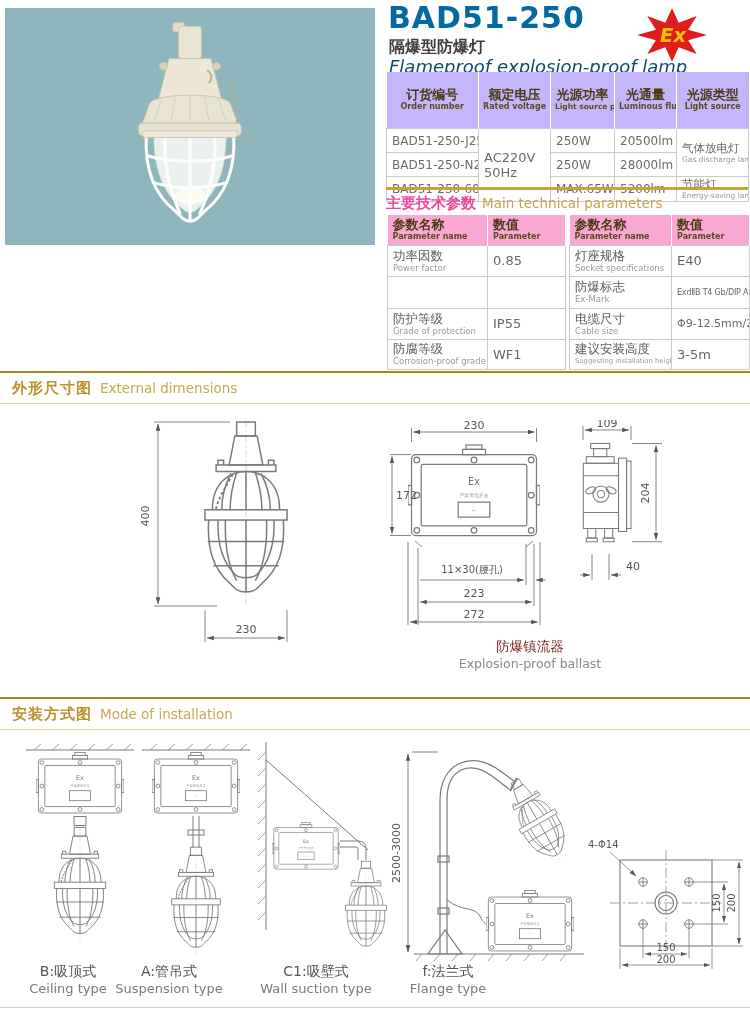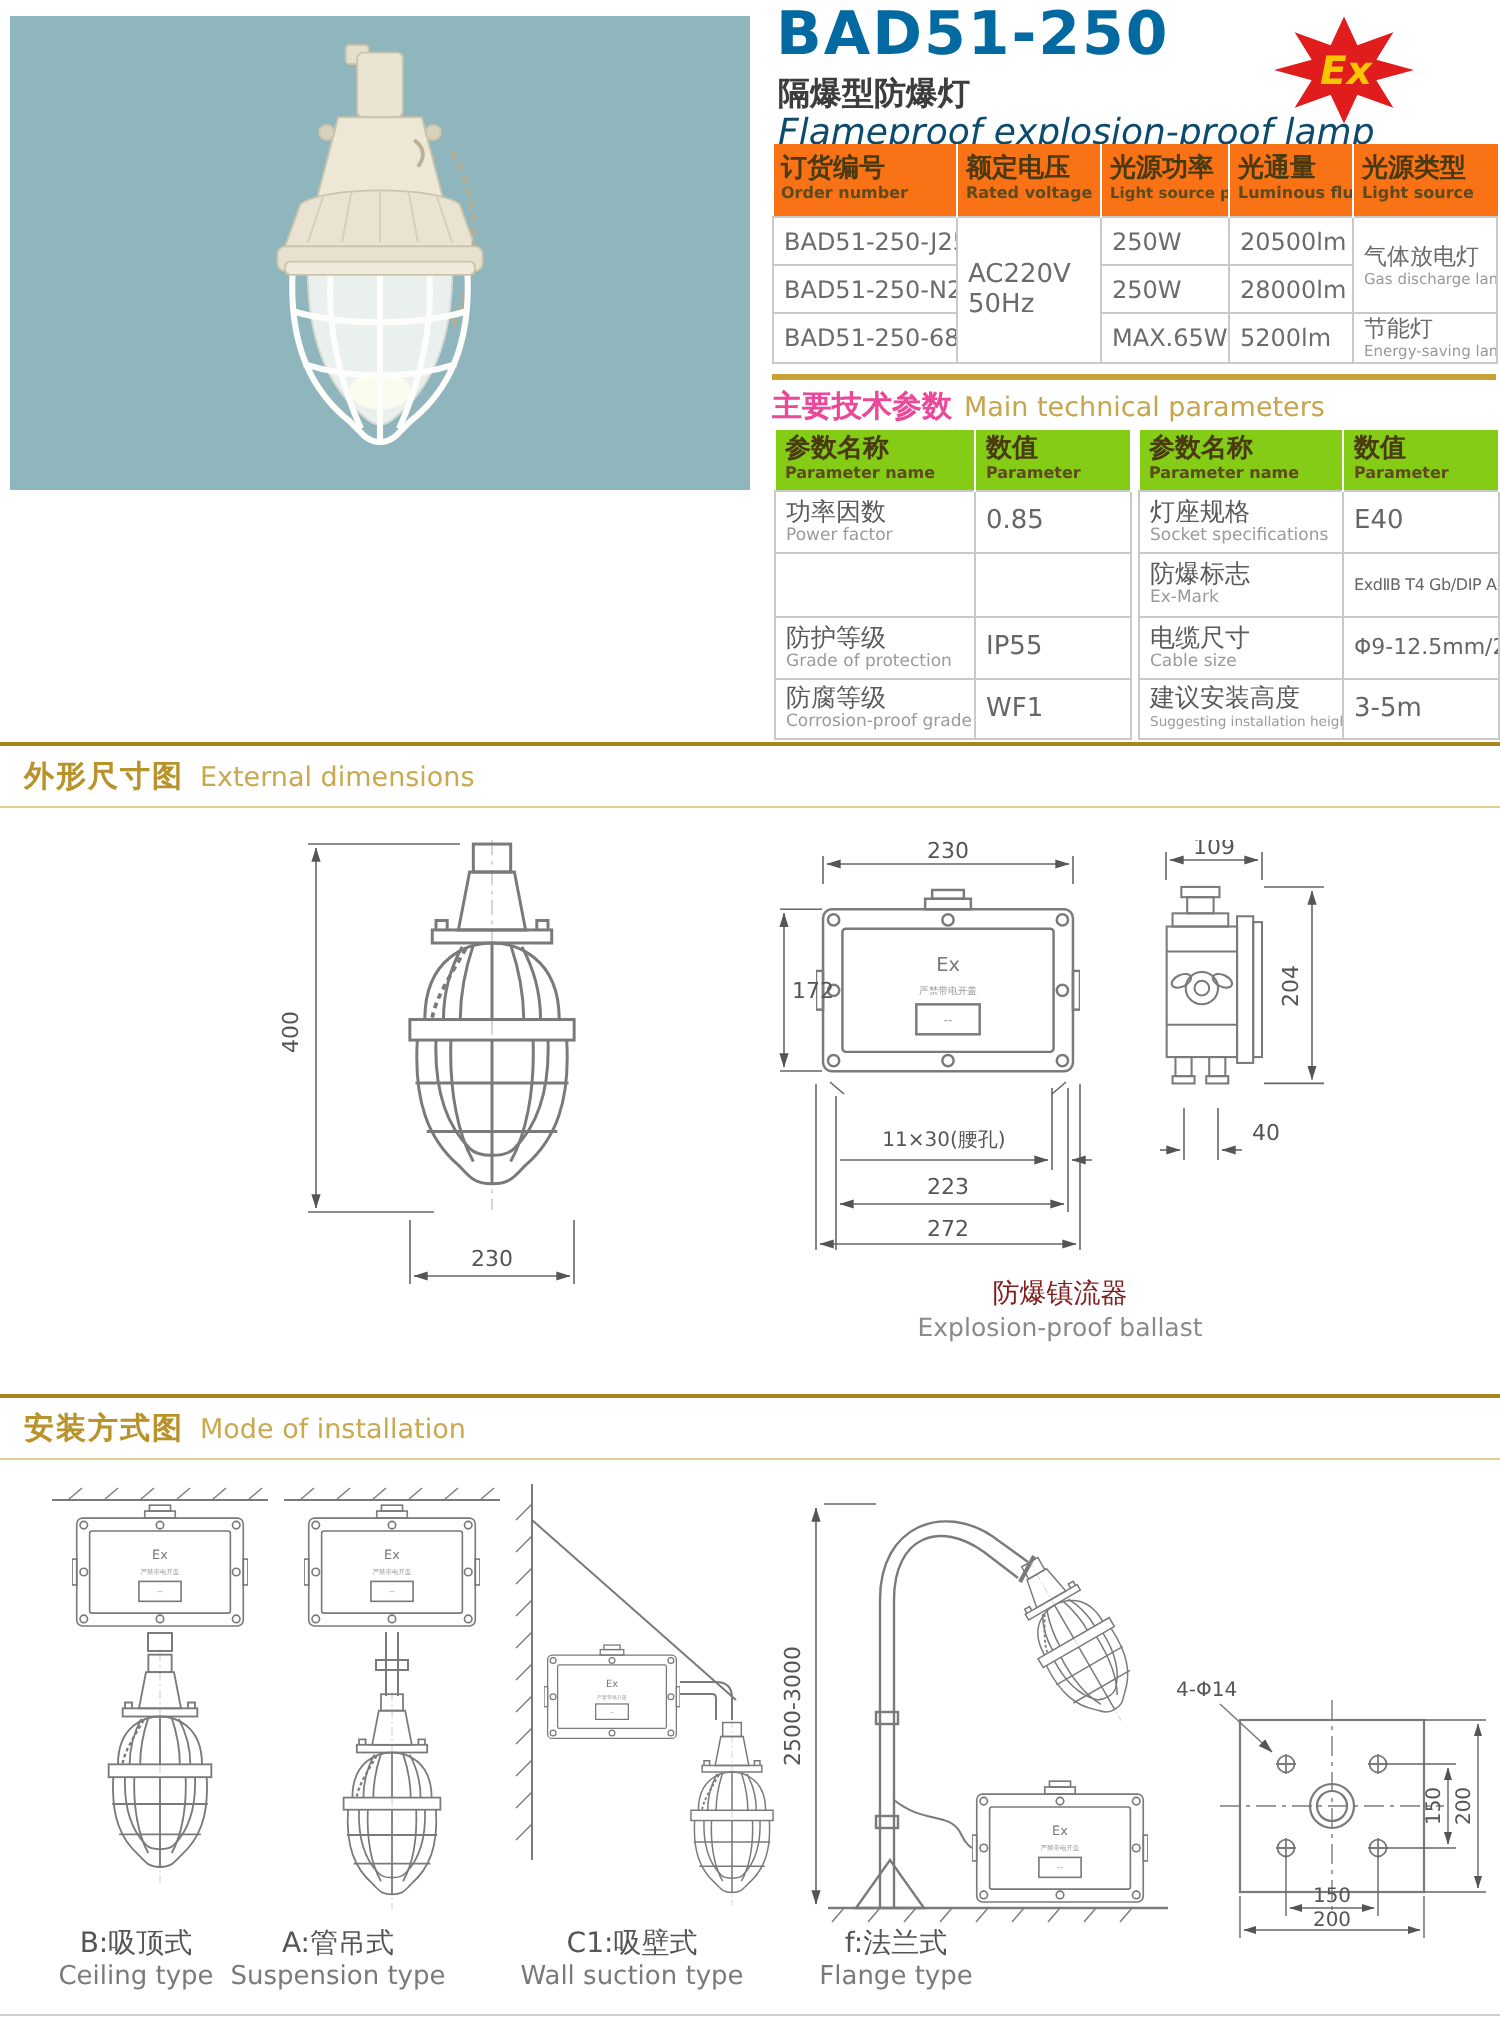--- a/index.html
+++ b/index.html
@@ -10,36 +10,36 @@
   
   .photo{left:5px;top:8px;width:370px;height:237px;background:#8FB6BC;display:flex;align-items:center;justify-content:center;}
   .model{left:388px;top:0px;font-size:30px;font-weight:bold;color:#0369a1;letter-spacing:1px;}
   .sub-cn{left:389px;top:37px;font-size:16px;color:#3d3d3d;font-weight:bold;}
   .sub-en{left:389px;top:56px;font-size:18px;color:#0c4a6e;font-style:italic;}
   .exbadge{left:636px;top:6px;width:72px;height:58px;}
 
   
   table{border-collapse:collapse;table-layout:fixed;}
   .spec{left:386px;top:72px;width:362px;}
-  .spec th{background:#f97316;border-right:1px solid #fff;padding:6px 4px;text-align:left;vertical-align:middle;overflow:hidden;}
+  .spec th{background:#c4b5fd;border-right:1px solid #fff;padding:16px 4px;text-align:center;vertical-align:middle;overflow:hidden;}
   .spec th:last-child{border-right:none;}
   .spec td{border:1px solid #C9C9C9;padding:1px 5px;font-size:12px;color:#6b6b6b;overflow:hidden;}
   .h-cn{display:block;font-size:13px;font-weight:bold;color:#4A3A12;line-height:14px;white-space:nowrap;}
   .h-en{display:block;font-size:8px;color:#5d4a1d;line-height:10px;white-space:nowrap;}
   .ordcell{font-size:10px;white-space:nowrap;}
   .srccn{display:block;font-size:11.5px;line-height:13px;white-space:nowrap;}
   .srcen{display:block;font-size:7.5px;color:#999;line-height:9px;white-space:nowrap;}
 
   
   .rule3{left:386px;top:187px;width:362px;height:3px;background:#C7A338;}
   .tech-head{left:386px;top:193px;white-space:nowrap;}
   .tech-cn{font-size:15px;font-weight:bold;color:#ec4899;}
   .tech-en{font-size:13.5px;color:#C7A54E;margin-left:6px;}
   .ptab td{border:1px solid #C9C9C9;padding:1px 5px;overflow:hidden;}
-  .ptab th{background:#84cc16;border-right:1px solid #fff;padding:2px 5px;text-align:left;}
+  .ptab th{background:#f9a8d4;border-right:1px solid #fff;padding:2px 5px;text-align:left;}
   .pl{left:387px;top:215px;width:178px;}
   .pr{left:569px;top:215px;width:180px;}
   .p-cn{display:block;font-size:12.5px;color:#5a5a5a;line-height:14px;white-space:nowrap;}
   .p-en{display:block;font-size:8.5px;color:#9a9a9a;line-height:10px;white-space:nowrap;}
   .p-en.xs{font-size:6.8px;}
   .p-val{font-size:13px;color:#666;white-space:nowrap;}
   .p-val.sm{font-size:8px;letter-spacing:-0.2px;}
 
   
   .sec-dark{height:2px;background:#A9851E;left:0;width:750px;}

